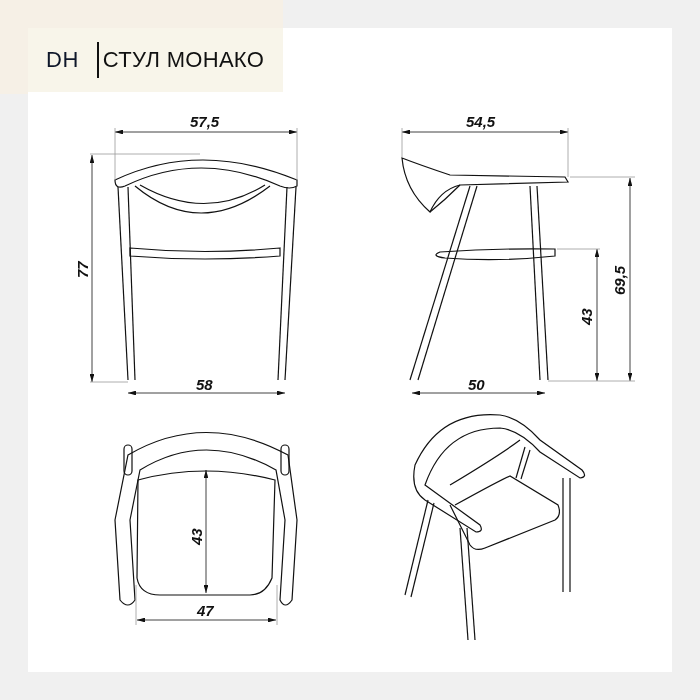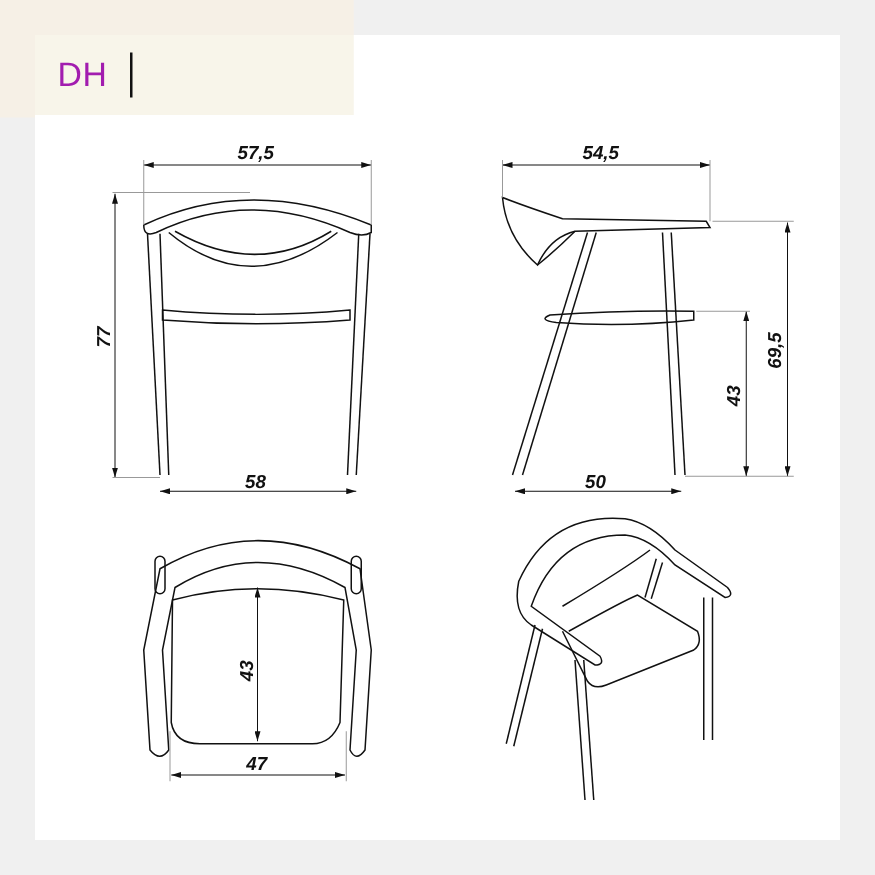--- a/index.html
+++ b/index.html
@@ -2,34 +2,35 @@
 <html><head>
 <meta charset="utf-8">
 <style>
   html, body { margin:0; padding:0; }
   body { width:700px; height:700px; background:#f0f0f0; position:relative; overflow:hidden;
          font-family:"Liberation Sans", sans-serif; }
   .corner { position:absolute; left:0; top:0; width:283px; height:94px; background:#f6f0e6; }
   .panel { position:absolute; left:28px; top:28px; width:644px; height:644px; background:#ffffff; }
   .header { position:absolute; left:28px; top:28px; width:255px; height:64px; background:#f8f5ea;
             display:flex; align-items:center; }
-  .brand { font-size:27px; color:#a21caf; margin-left:18px; letter-spacing:0.5px; }
+  .brand { font-size:22px; color:#0f172a; margin-left:18px; letter-spacing:0.5px; }
   .sep { width:2px; height:36px; background:#111; margin-left:18px; }
   .title { font-size:22px; color:#111; margin-left:4px; letter-spacing:0.3px; }
   svg.drawing { position:absolute; left:0; top:0; }
   .dim { font-family:"Liberation Sans", sans-serif; font-weight:bold; font-style:italic; font-size:15px; fill:#111; }
 </style>
 </head>
 <body>
 
 <div class="corner"></div>
 <div class="panel"></div>
 <div class="header">
   <span class="brand">DH</span>
   <span class="sep"></span>
+  <span class="title">СТУЛ МОНАКО</span>
 </div>
 
 <svg class="drawing" width="700" height="700" viewBox="0 0 700 700">
   <defs>
     <marker id="ar" markerWidth="10" markerHeight="6" refX="10" refY="3" orient="auto-start-reverse">
       <path d="M0,0 L10,3 L0,6 z" fill="#111"></path>
     </marker>
   </defs>
 
   <g fill="none" stroke="#111" stroke-width="1.2">

